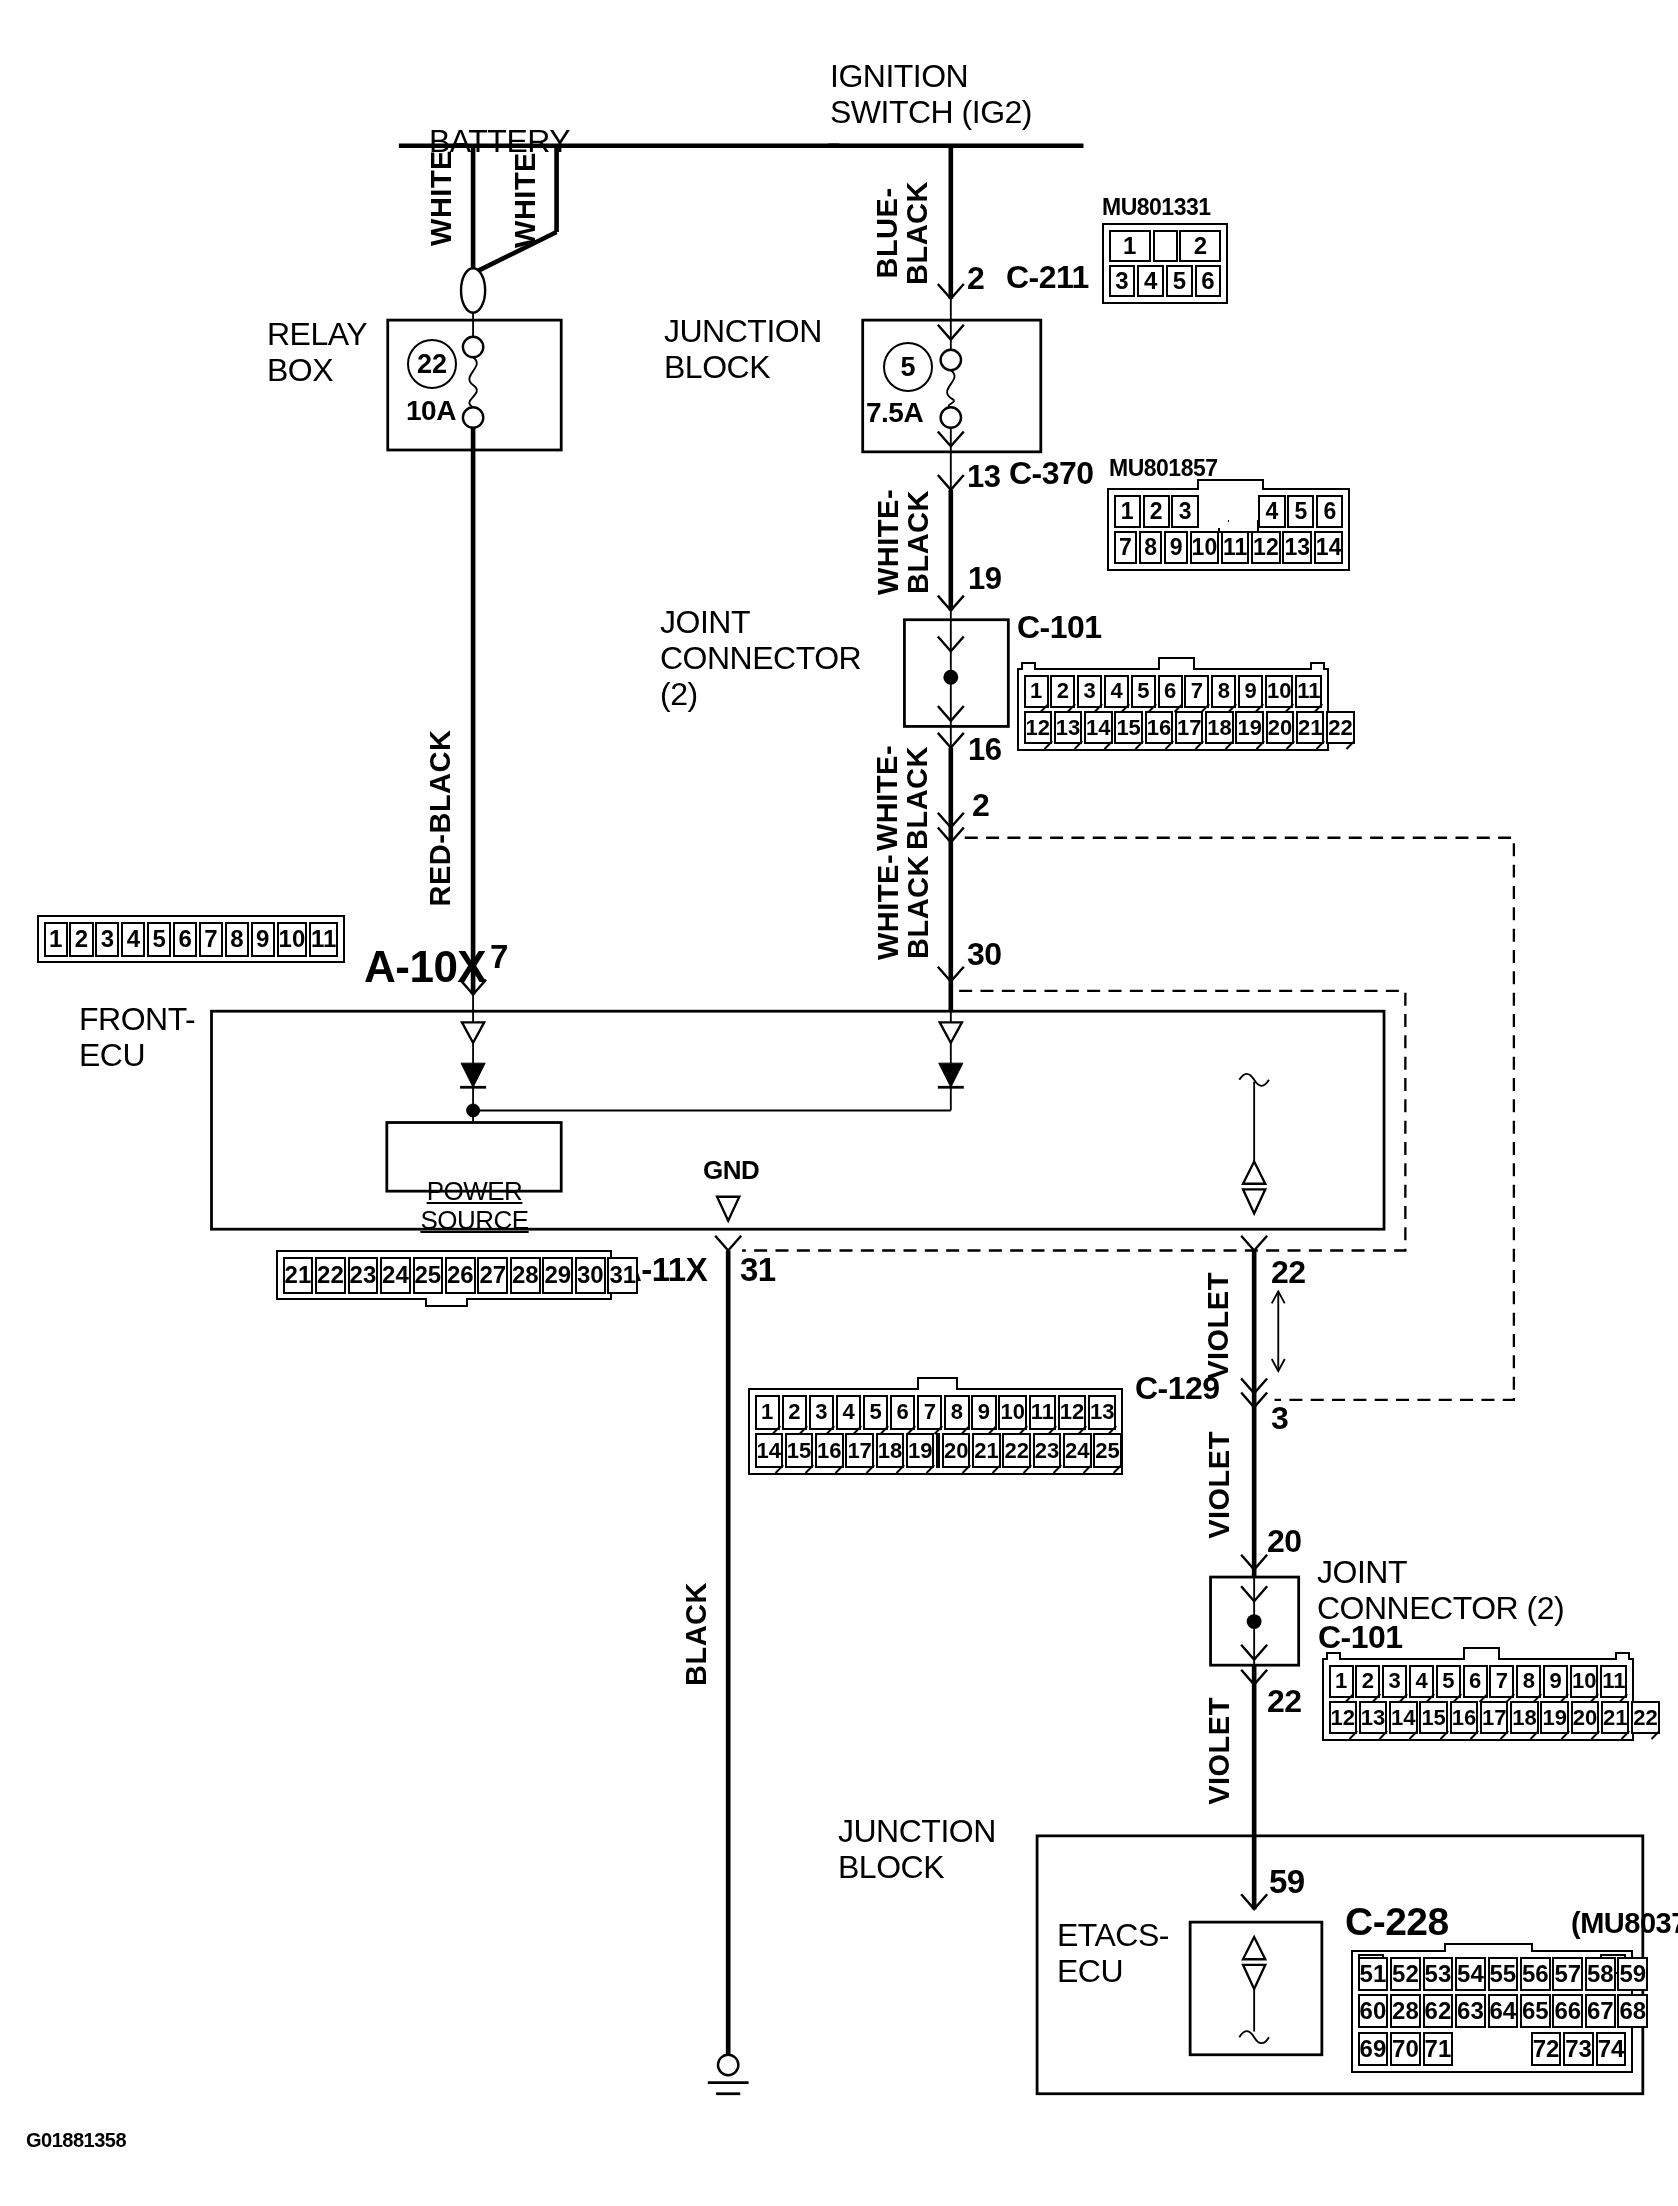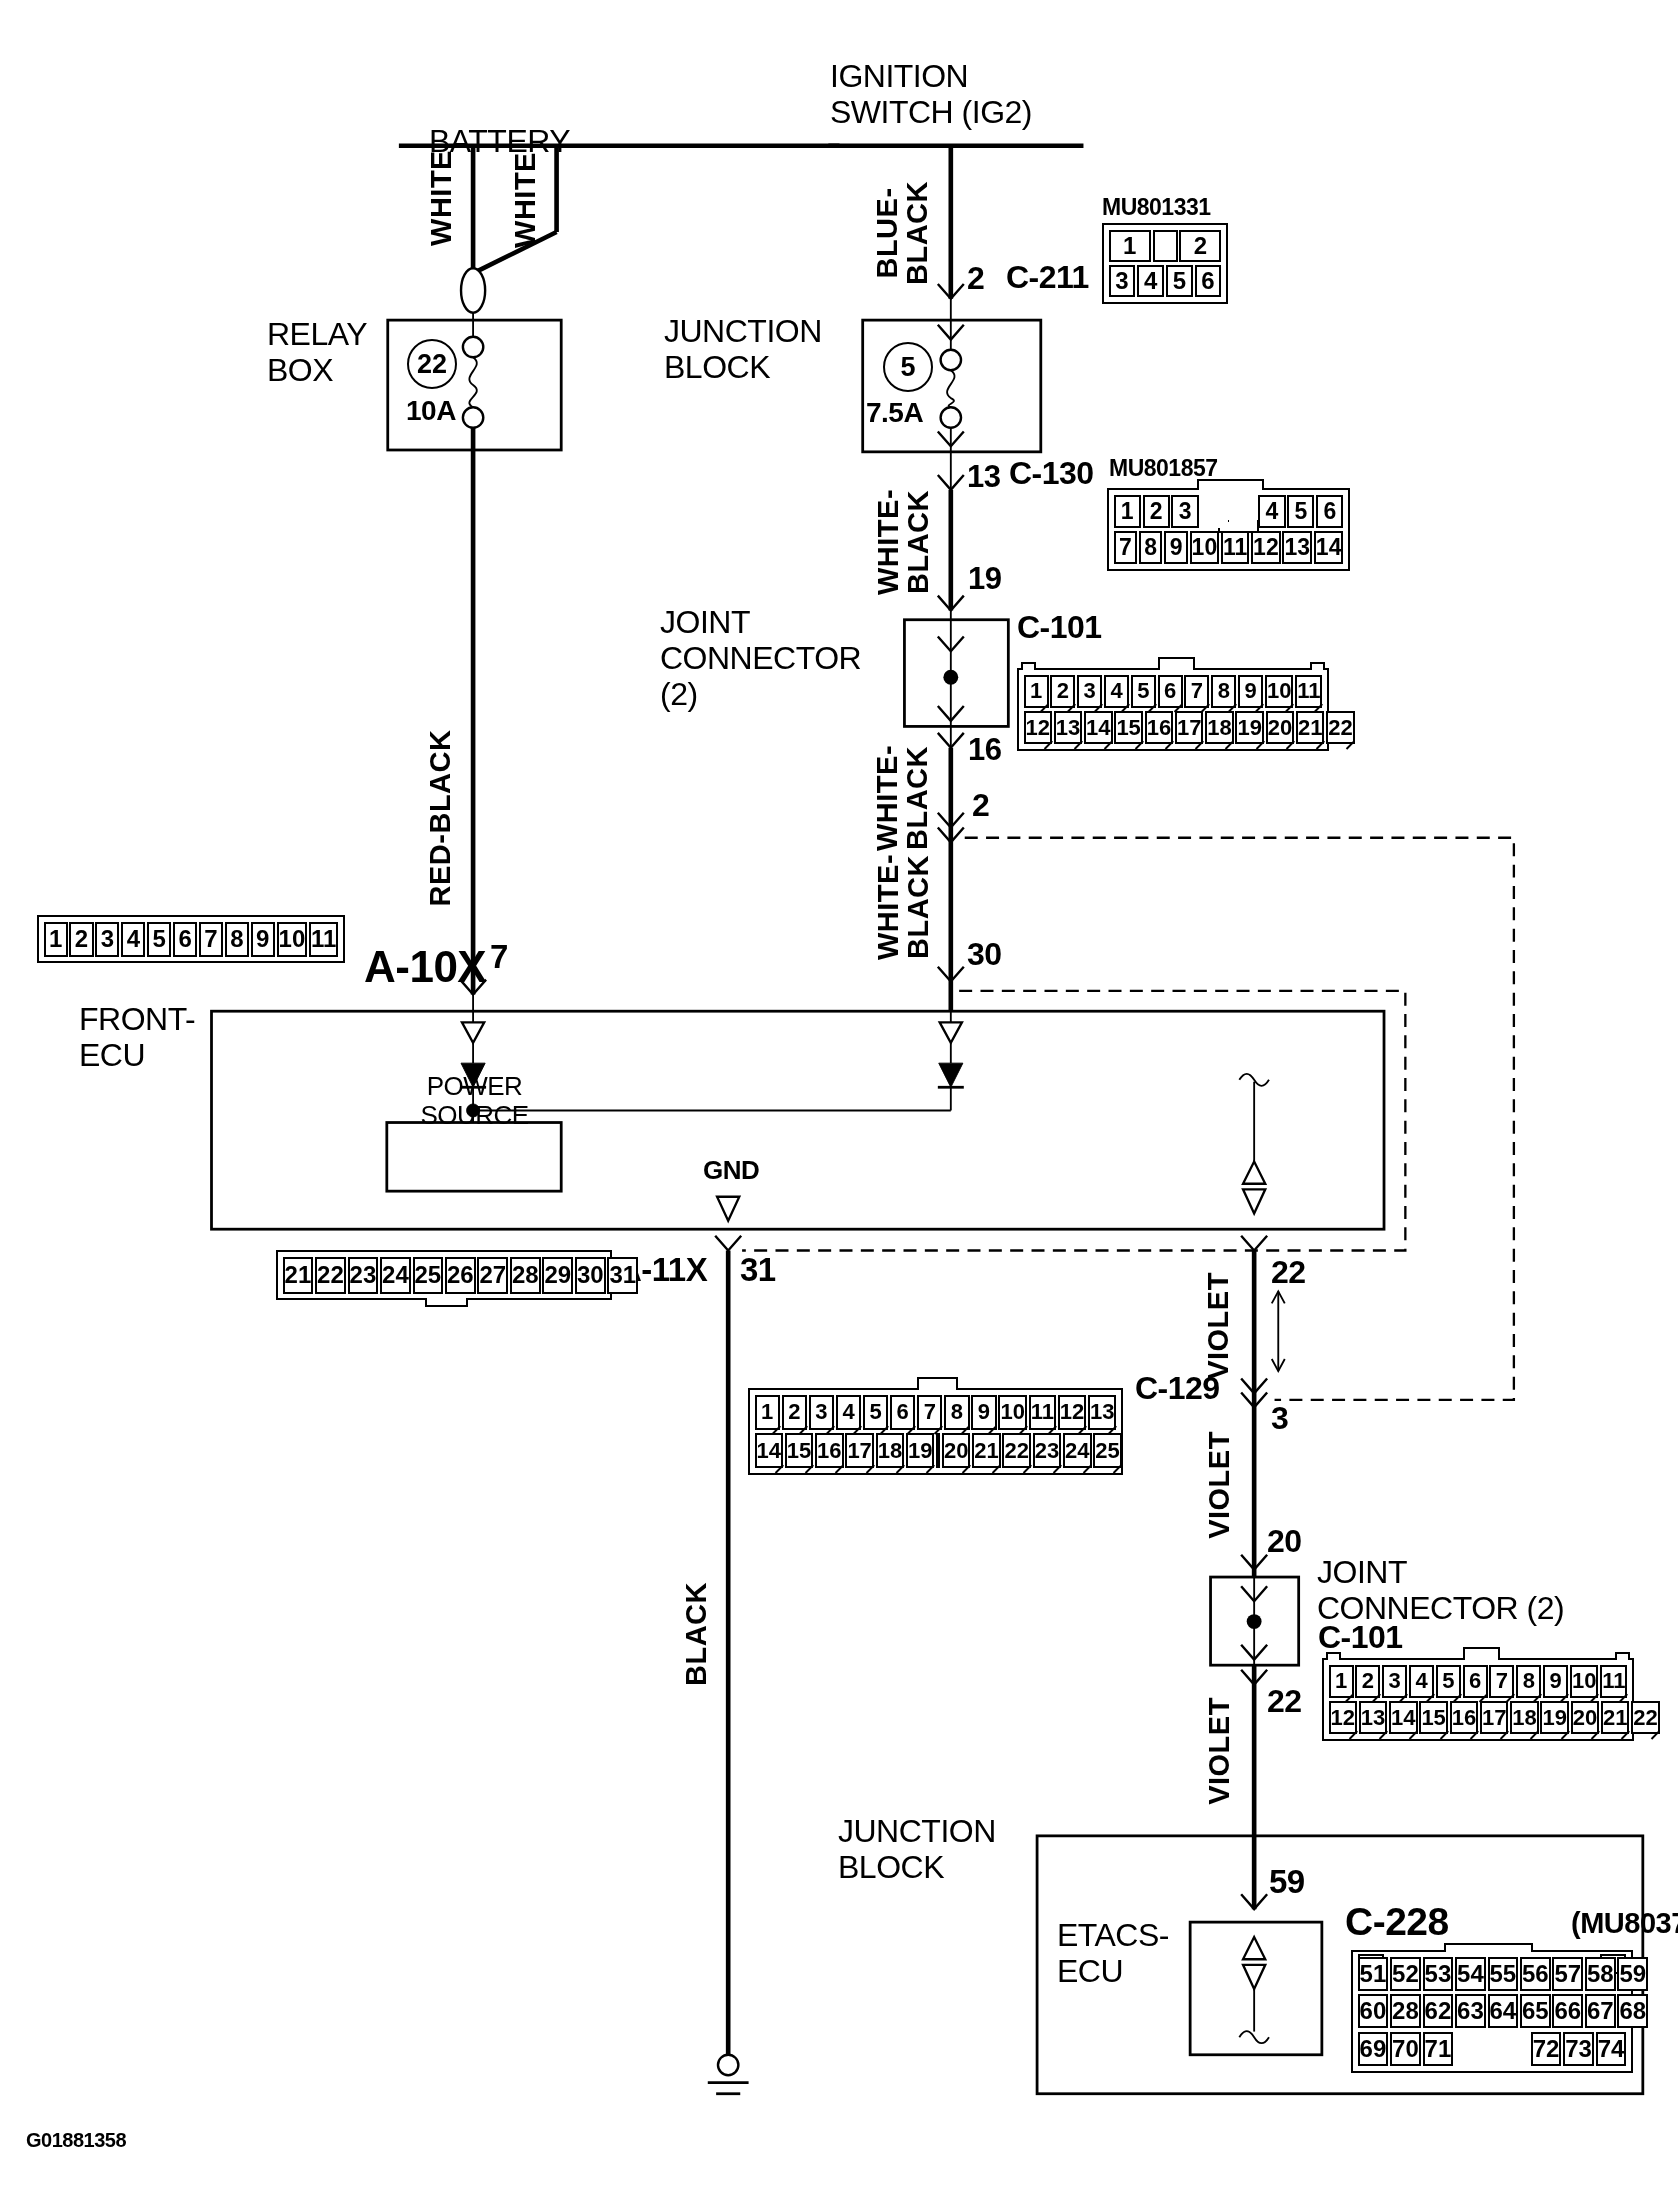--- a/index.html
+++ b/index.html
@@ -172,21 +172,21 @@
 SWITCH (IG2)</div>
 <div class="lbl" style="left:267px;top:317px;">RELAY
 BOX</div>
 <div class="lbl" style="left:664px;top:314px;">JUNCTION
 BLOCK</div>
 <div class="lbl" style="left:660px;top:605px;">JOINT
 CONNECTOR
 (2)</div>
 <div class="lbl" style="left:79px;top:1002px;">FRONT-
 ECU</div>
-<div class="lbl" style="left:387px;top:1072px;width:175px;text-align:center;font-size:26px;">POWER
+<div class="lbl" style="left:387px;top:1177px;width:175px;text-align:center;font-size:26px;text-decoration:underline;">POWER
 SOURCE</div>
 <div class="lbl b" style="left:703px;top:1156px;font-size:26px;">GND</div>
 <div class="lbl" style="left:1317px;top:1555px;">JOINT
 CONNECTOR (2)</div>
 <div class="lbl" style="left:838px;top:1814px;">JUNCTION
 BLOCK</div>
 <div class="lbl" style="left:1057px;top:1918px;">ETACS-
 ECU</div>
 
 <div class="fusenum" style="left:407px;top:339px;">22</div>
@@ -207,21 +207,21 @@
 <div class="vlabel" style="left:441px;top:818px;">RED-BLACK</div>
 <div class="vlabel" style="left:697px;top:1634px;">BLACK</div>
 <div class="vlabel" style="left:1219px;top:1326px;">VIOLET</div>
 <div class="vlabel" style="left:1220px;top:1485px;">VIOLET</div>
 <div class="vlabel" style="left:1220px;top:1751px;">VIOLET</div>
 
 <div class="lbl b" style="left:967px;top:261px;">2</div>
 <div class="lbl b" style="left:1006px;top:260px;">C-211</div>
 <div class="lbl b" style="left:1102px;top:195px;font-size:23px;">MU801331</div>
 <div class="lbl b" style="left:967px;top:460px;font-size:31px;">13</div>
-<div class="lbl b" style="left:1009px;top:456px;">C-130</div>
+<div class="lbl b" style="left:1009px;top:456px;">C-370</div>
 <div class="lbl b" style="left:1109px;top:456px;font-size:23px;">MU801857</div>
 <div class="lbl b" style="left:968px;top:562px;font-size:31px;">19</div>
 <div class="lbl b" style="left:1017px;top:610px;">C-101</div>
 <div class="lbl b" style="left:968px;top:733px;font-size:31px;">16</div>
 <div class="lbl b" style="left:972px;top:788px;">2</div>
 <div class="lbl b" style="left:967px;top:937px;">30</div>
 <div class="lbl b" style="left:364px;top:942px;font-size:44px;">A-10X</div>
 <div class="lbl b" style="left:490px;top:939px;font-size:33px;">7</div>
 <div class="lbl b" style="left:618px;top:1252px;font-size:33px;">A-11X</div>
 <div class="lbl b" style="left:740px;top:1252px;font-size:33px;">31</div>

